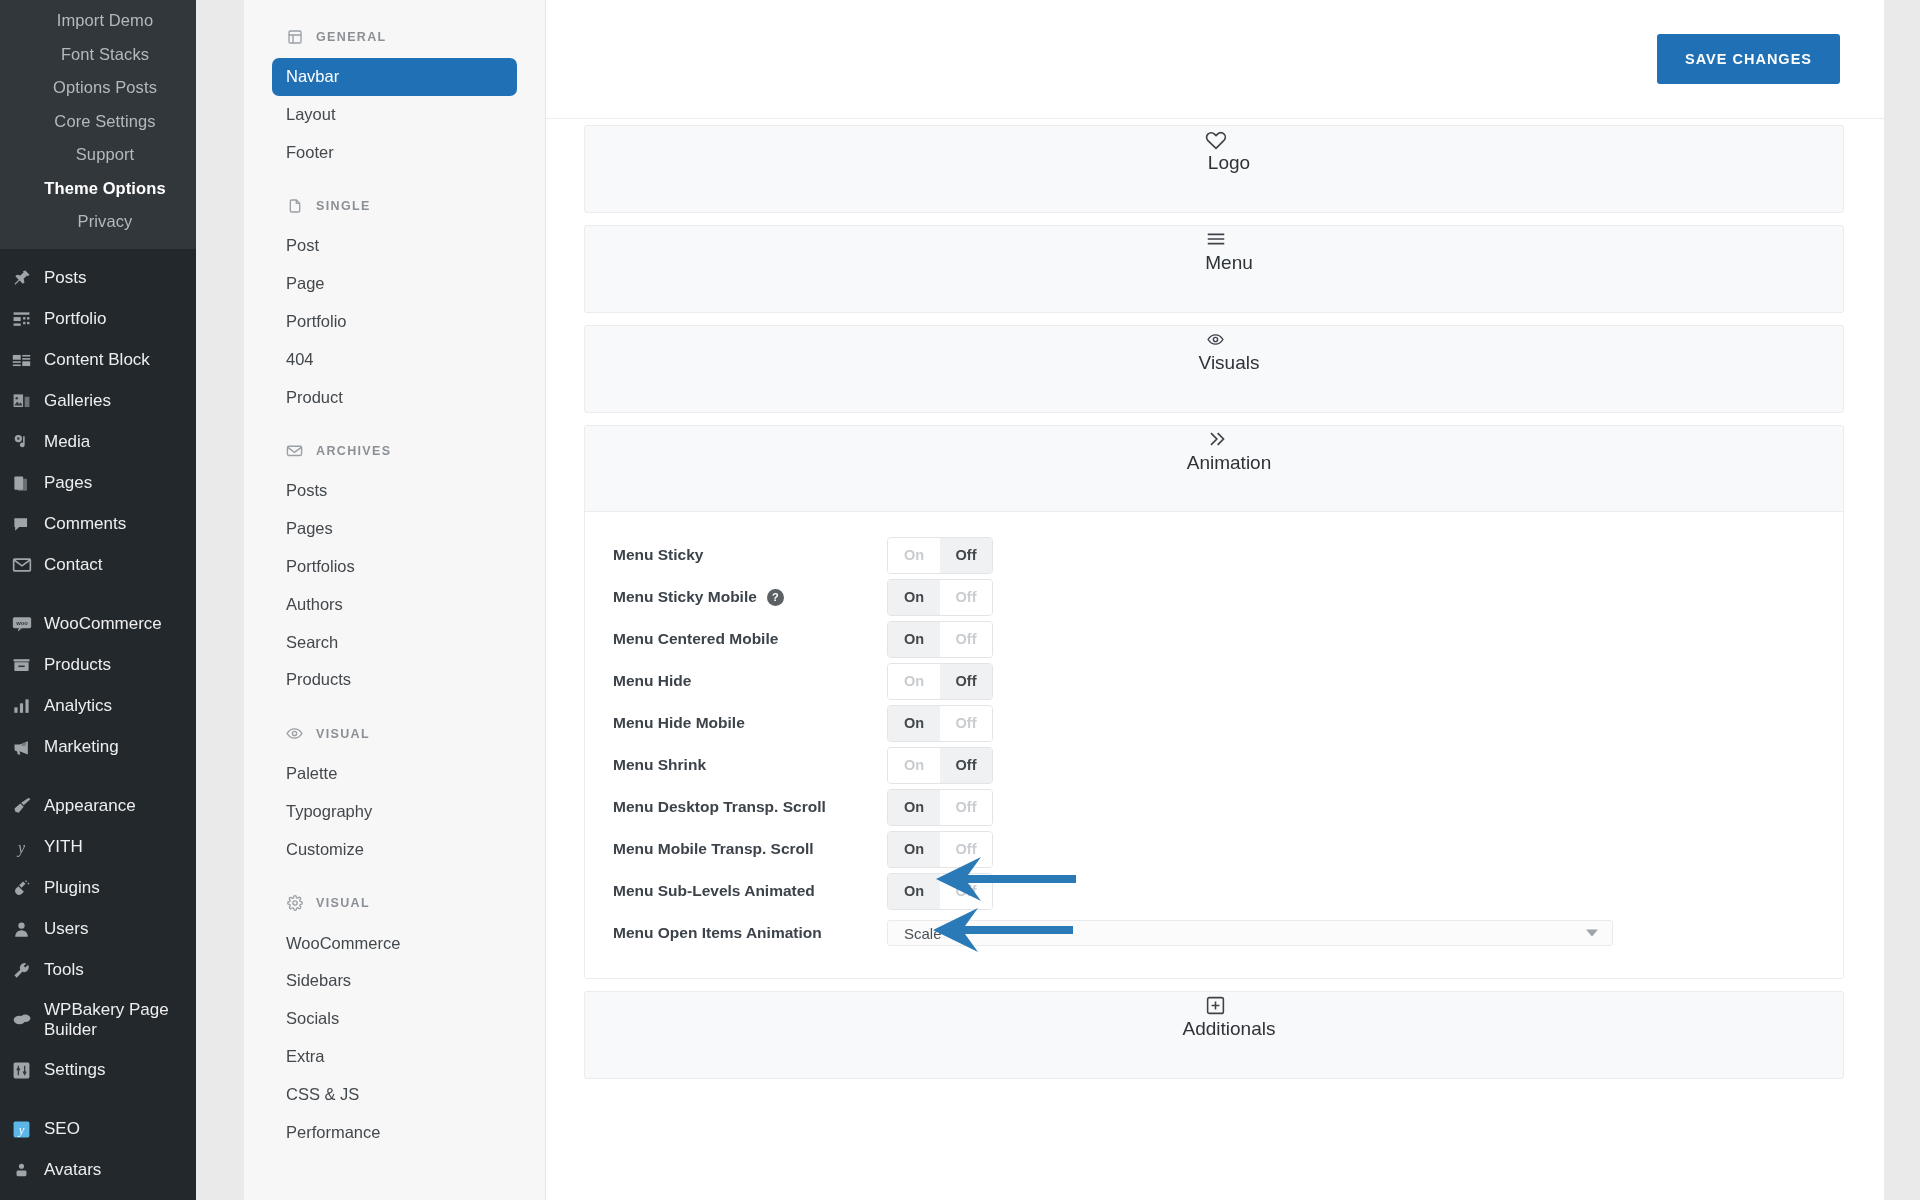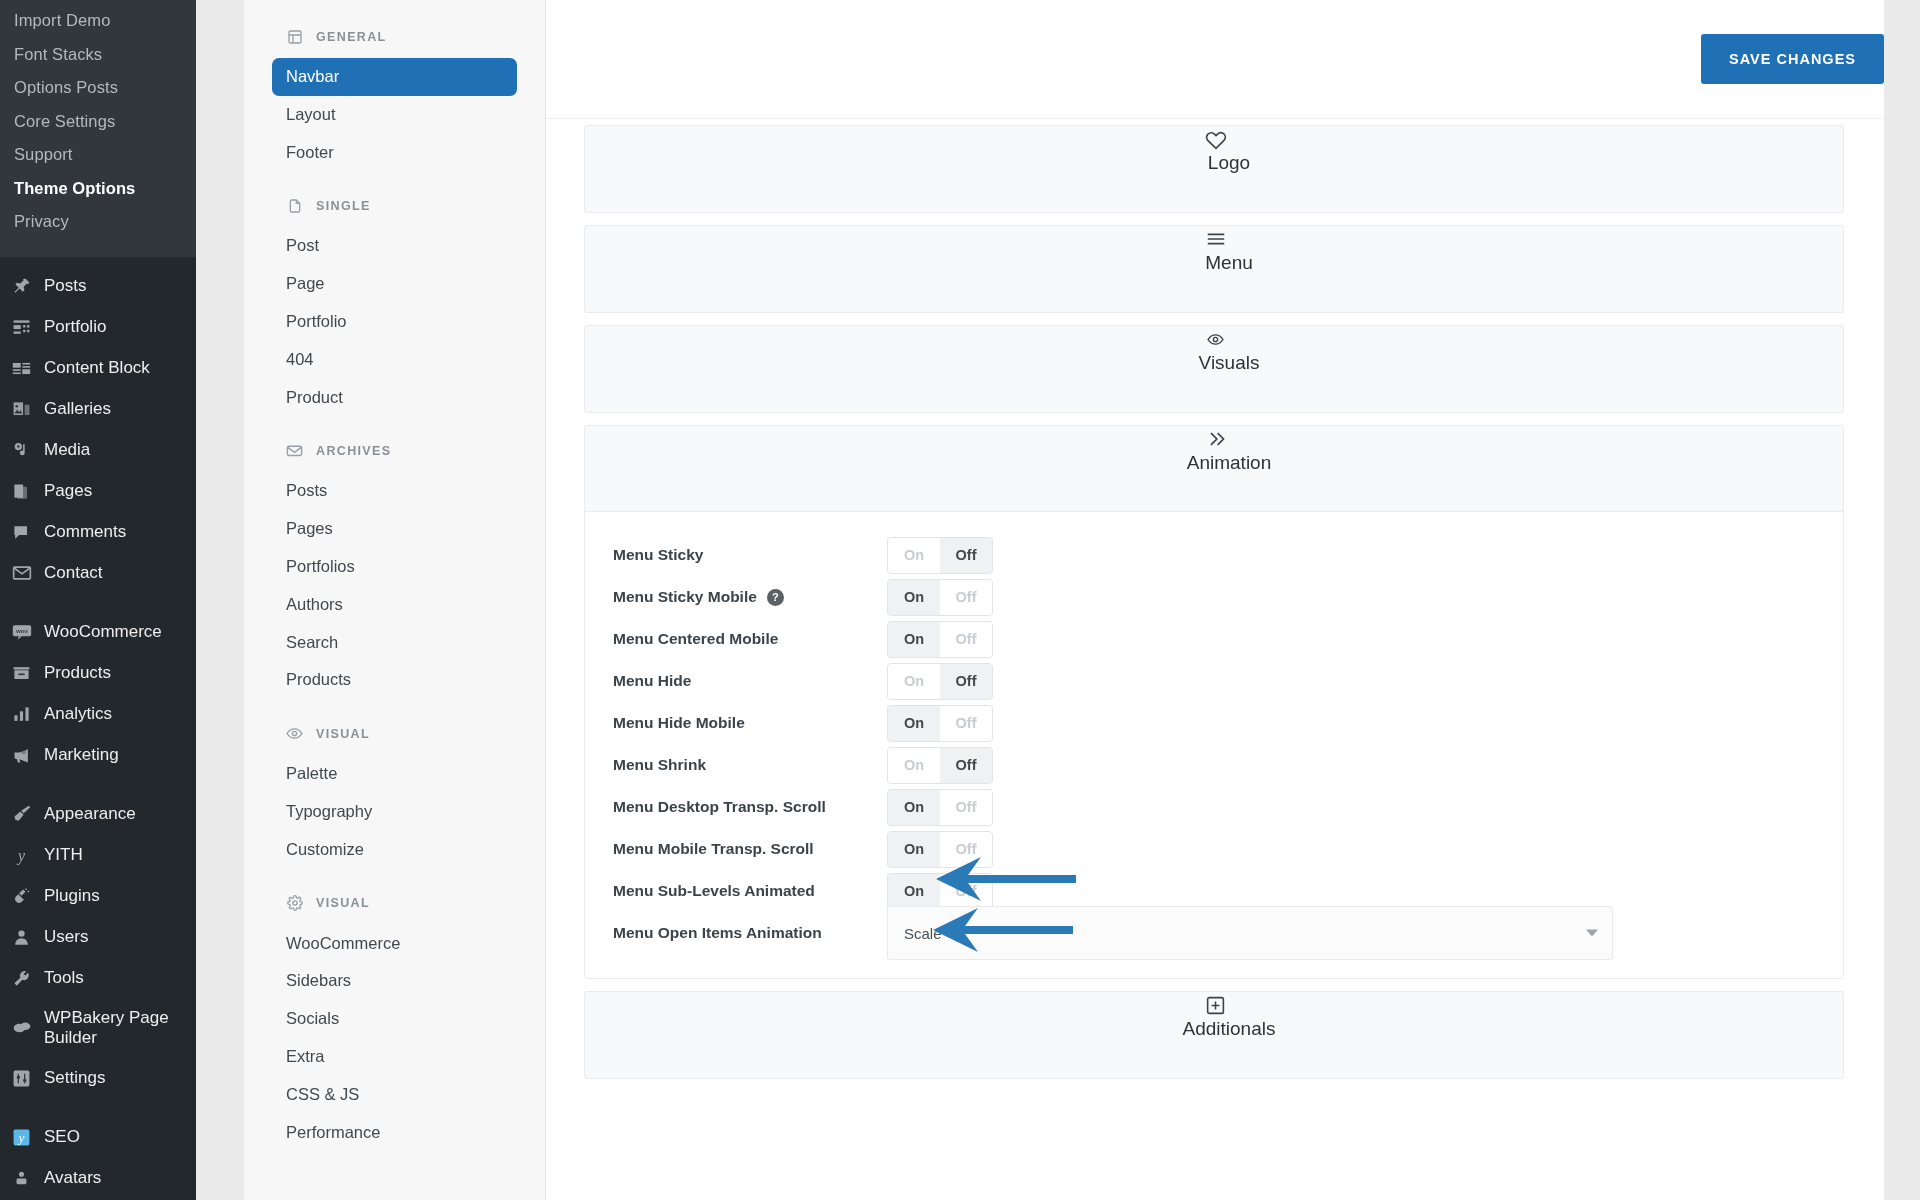--- a/index.html
+++ b/index.html
@@ -13,21 +13,21 @@
 
   
   .wp-sidebar {
     width: 196px; flex: 0 0 196px;
     background: #23282d;
     color: #fff;
     padding-top: 0;
     overflow: hidden;
     position: relative;
   }
-  .wp-sub-group { background: #32373c; padding: 4px 0 18px 0; }
+  .wp-sub-group { background: #32373c; padding: 4px 0 10px 0; text-align: center; }
   .wp-sub-item {
     display: block;
     font-size: 16.5px;
     line-height: 1;
     padding: 8px 0 9px 14px;
     color: #b4b9be;
     letter-spacing: .1px;
     cursor: pointer;
   }
   .wp-sub-item.active { color: #fff; font-weight: bold; }
@@ -82,20 +82,21 @@
   }
 
   
   .main-wrap { flex: 1; position: relative; background: #eaeaea; overflow: hidden; }
   .main-inner { width: 1338px; background: #fff; height: 1200px; position: relative; }
 
   .topbar {
     height: 119px; background: #fff;
     border-bottom: 1px solid #eceef0;
     display: flex; align-items: center; justify-content: flex-end;
+    padding-right: 44px;
   }
   .save-btn {
     background: #1f70b4; color: #fff;
     border: none; border-radius: 3px;
     font-size: 14.5px; font-weight: bold; letter-spacing: 1.0px;
     padding: 17px 28px;
     cursor: pointer;
     font-family: "Liberation Sans", sans-serif;
   }
 
@@ -158,21 +159,21 @@
     display: flex; align-items: center; justify-content: center;
     font-size: 14.5px; font-weight: bold;
     cursor: pointer;
     color: #c9ccd0;
     background: #fff;
   }
   .toggle > div.sel { background: #f0f1f2; color: #43484d; }
 
   .select-wrap {
     flex: 1; max-width: 726px;
-    height: 54px;
+    height: 26px;
     border: 1px solid #e8eaec;
     border-radius: 3px;
     background: #fbfbfc;
     display: flex; align-items: center;
     padding: 0 16px;
     position: relative;
     cursor: pointer;
   }
   .select-wrap .sv { font-size: 15px; color: #4a5055; }
   .select-wrap .caret {

